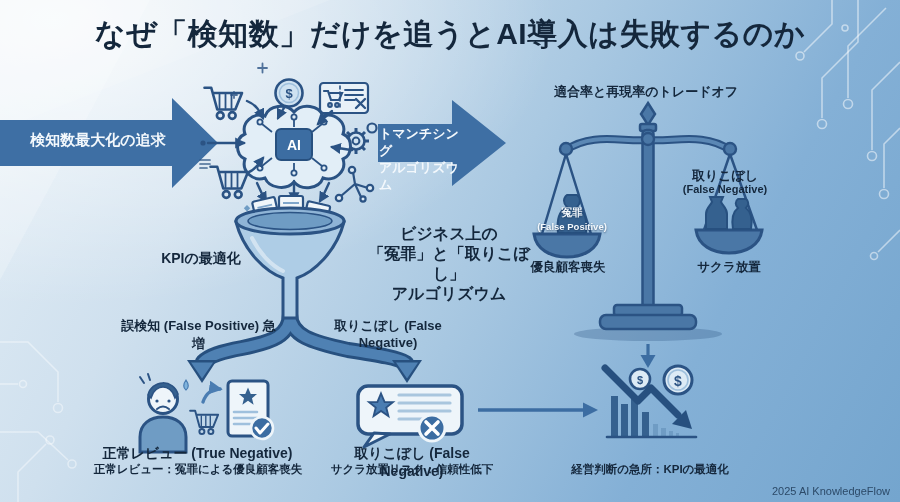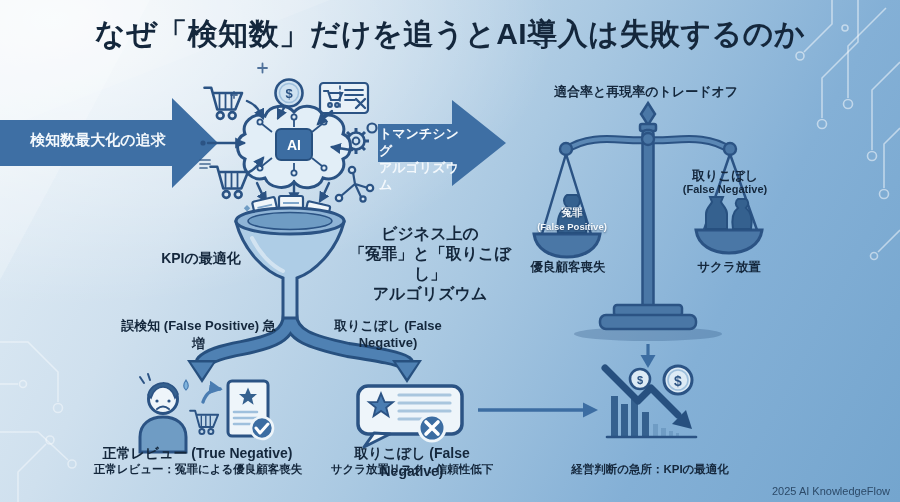--- a/index.html
+++ b/index.html
@@ -18,21 +18,21 @@
   .arrow-label-left{left:10px;top:131px;width:176px;font-size:15px;}
   .arrow-label-right{left:379px;top:125px;width:82px;font-size:13px;line-height:17px;}
   .tradeoff-title{left:546px;top:83px;width:200px;font-size:13px;font-weight:800;}
   .right-weight-l1{left:675px;top:167px;width:100px;font-size:13px;}
   .right-weight-l2{left:675px;top:183px;width:100px;font-size:11px;}
   .lw-main{left:552px;top:206px;width:40px;font-size:10.5px;text-shadow:0 1px 2px rgba(20,40,70,.6);}
   .lw-sub{left:530px;top:221px;width:84px;font-size:9.5px;text-shadow:0 1px 2px rgba(20,40,70,.6);}
   .left-caption{left:527px;top:259px;width:82px;font-size:12.5px;font-weight:800;}
   .right-caption{left:688px;top:259px;width:82px;font-size:12.5px;font-weight:800;}
   .funnel-label{left:145px;top:250px;width:112px;font-size:14px;font-weight:800;}
-  .note{left:343px;top:224px;width:174px;font-size:16px;line-height:20px;font-weight:800;}
+  .note{left:362px;top:224px;width:174px;font-size:16px;line-height:20px;font-weight:800;}
   .branch-left{left:116px;top:317px;width:165px;font-size:13px;}
   .branch-right{left:308px;top:317px;width:160px;font-size:13px;}
   .out-title{font-size:14px;font-weight:800;}
   .out-sub{font-size:11.5px;}
   .ol-t{left:95px;top:445px;width:205px;}
   .ol-s{left:88px;top:462px;width:220px;}
   .om-t{left:328px;top:445px;width:168px;}
   .om-s{left:328px;top:462px;width:168px;}
   .or-t{left:558px;top:441px;width:184px;font-size:16px;}
   .or-s{left:560px;top:462px;width:180px;}

